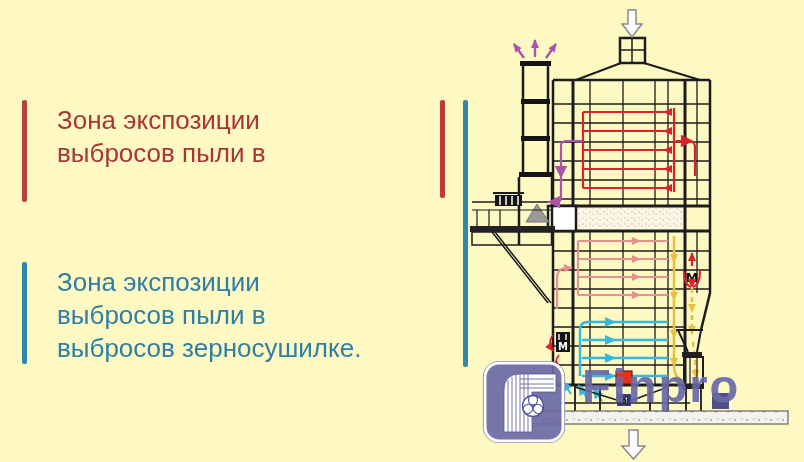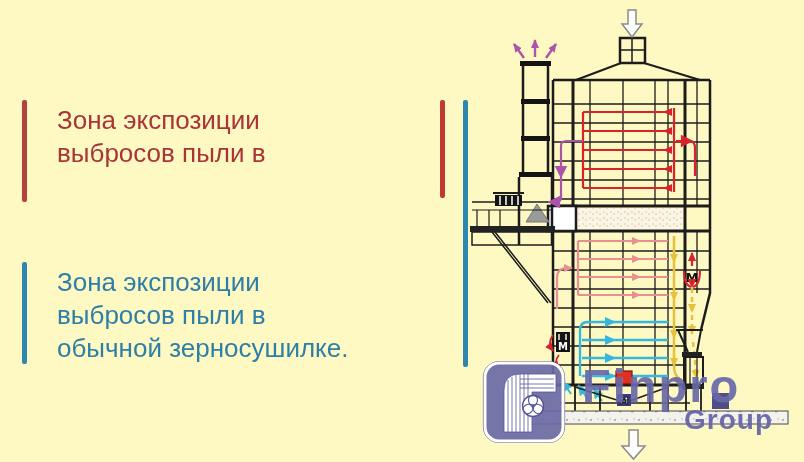--- a/index.html
+++ b/index.html
@@ -32,21 +32,21 @@
   <div class="note-bar bar-red"></div>
   <div class="note note-red">
     <div>Зона экспозиции</div>
     <div>выбросов пыли в</div>
   </div>
 
   <div class="note-bar bar-blue"></div>
   <div class="note note-blue">
     <div>Зона экспозиции</div>
     <div>выбросов пыли в</div>
-    <div>обычной зерносушилке.</div>
+    <div>выбросов зерносушилке.</div>
   </div>
 
   <div class="marker-bar marker-red"></div>
   <div class="marker-bar marker-blue"></div>
 
   <svg class="diagram" width="804" height="462" viewBox="0 0 804 462">
     <defs>
       <marker id="mRed" markerWidth="12" markerHeight="10" refX="8" refY="4" orient="auto" markerUnits="userSpaceOnUse">
         <path d="M0,0 L9,4 L0,8 Z" fill="#d8232e"></path>
         </marker>
@@ -236,15 +236,14 @@
       <g>
         <circle cx="533" cy="406" r="10.5" fill="#ffffff" stroke="#55549b" stroke-width="1.3"></circle>
         <path d="M533,407 C527,403 527,396 533,395 C539,396 539,403 533,407 Z" fill="none" stroke="#55549b" stroke-width="1.1"></path>
         <path d="M533,407 C527,403 527,396 533,395 C539,396 539,403 533,407 Z" fill="none" stroke="#55549b" stroke-width="1.1" transform="rotate(120 533 406)"></path>
         <path d="M533,407 C527,403 527,396 533,395 C539,396 539,403 533,407 Z" fill="none" stroke="#55549b" stroke-width="1.1" transform="rotate(240 533 406)"></path>
       </g>
     </g>
   </svg>
 
   <div class="logo-name">Finpro</div>
-  <div class="logo-group">Group</div>
 
 </div>
 
 </body></html>

